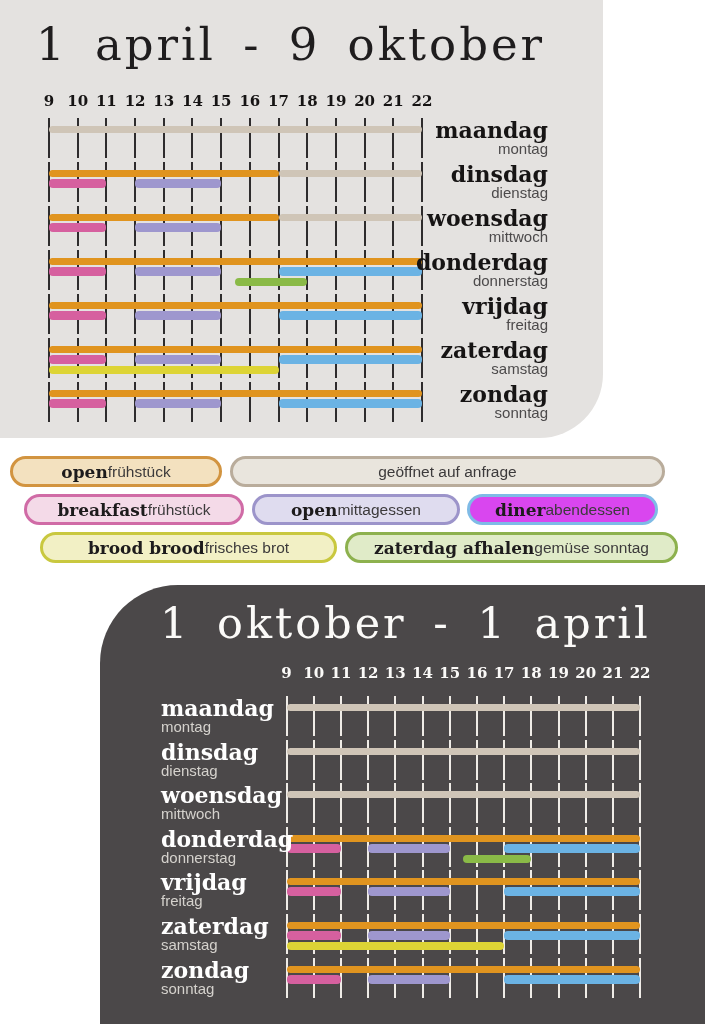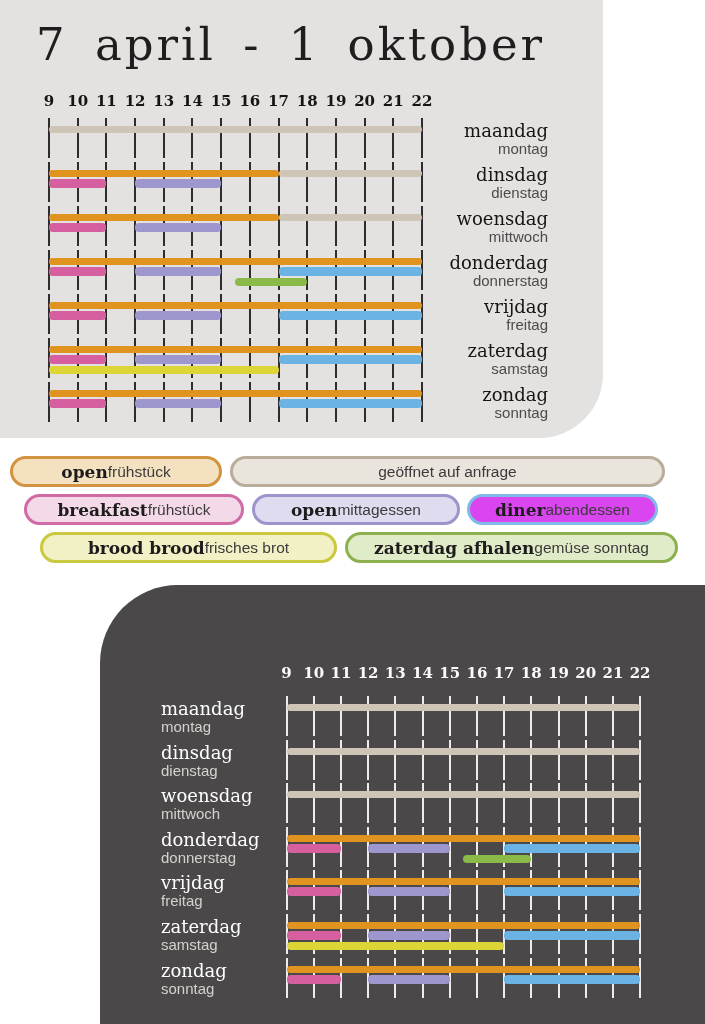--- a/index.html
+++ b/index.html
@@ -29,40 +29,41 @@
     position:absolute; transform:translateX(-50%);
     font-family:"DejaVu Serif", serif; font-weight:bold; font-size:15px;
     white-space:nowrap;
   }
   
   .row-track{ position:absolute; height:40px; }
   .tick{ position:absolute; top:0; width:2px; height:40px; }
   .bar{ position:absolute; border-radius:4px; }
   
   .day-label{ position:absolute; white-space:nowrap; }
-  .day-nl{ font-family:"DejaVu Serif", serif; font-weight:normal; font-size:18px; line-height:19px; }
+  .day-nl{ font-family:"DejaVu Serif", serif; font-weight:bold; font-size:22px; line-height:19px; }
   .day-de{ font-family:"Liberation Sans", sans-serif; font-size:15px; line-height:16px; margin-top:1px; }
   .align-right{ text-align:right; }
   .align-left{ text-align:left; }
   
   .pill{
     position:absolute; height:31px; border-radius:16px; border-style:solid; border-width:3px;
     display:flex; align-items:center; justify-content:center; white-space:nowrap;
   }
   .pill .nl{ font-family:"DejaVu Serif", serif; font-weight:bold; font-size:17px; color:#1d1b1c; }
   .pill .de{ font-family:"Liberation Sans", sans-serif; font-size:15.5px; color:#3c3a3b; }
 </style>
 </head>
 <body>
 
 <div class="poster">
   <div class="panel-summer"></div>
   <div class="panel-winter"></div>
 
-  <div class="title title-summer">7 april - 1 oktober</div>
+  <div class="title title-summer">1 april - 9 oktober</div>
+  <div class="title title-winter">1 oktober - 1 april</div>
 
   <div id="chart-summer">
       <span class="hour-label" style="left: 49px; top: 92px; color: rgb(22, 20, 20);">9</span>
       <span class="hour-label" style="left: 77.69px; top: 92px; color: rgb(22, 20, 20);">10</span>
       <span class="hour-label" style="left: 106.38px; top: 92px; color: rgb(22, 20, 20);">11</span>
       <span class="hour-label" style="left: 135.07px; top: 92px; color: rgb(22, 20, 20);">12</span>
       <span class="hour-label" style="left: 163.76px; top: 92px; color: rgb(22, 20, 20);">13</span>
       <span class="hour-label" style="left: 192.45px; top: 92px; color: rgb(22, 20, 20);">14</span>
       <span class="hour-label" style="left: 221.14px; top: 92px; color: rgb(22, 20, 20);">15</span>
       <span class="hour-label" style="left: 249.83px; top: 92px; color: rgb(22, 20, 20);">16</span>

